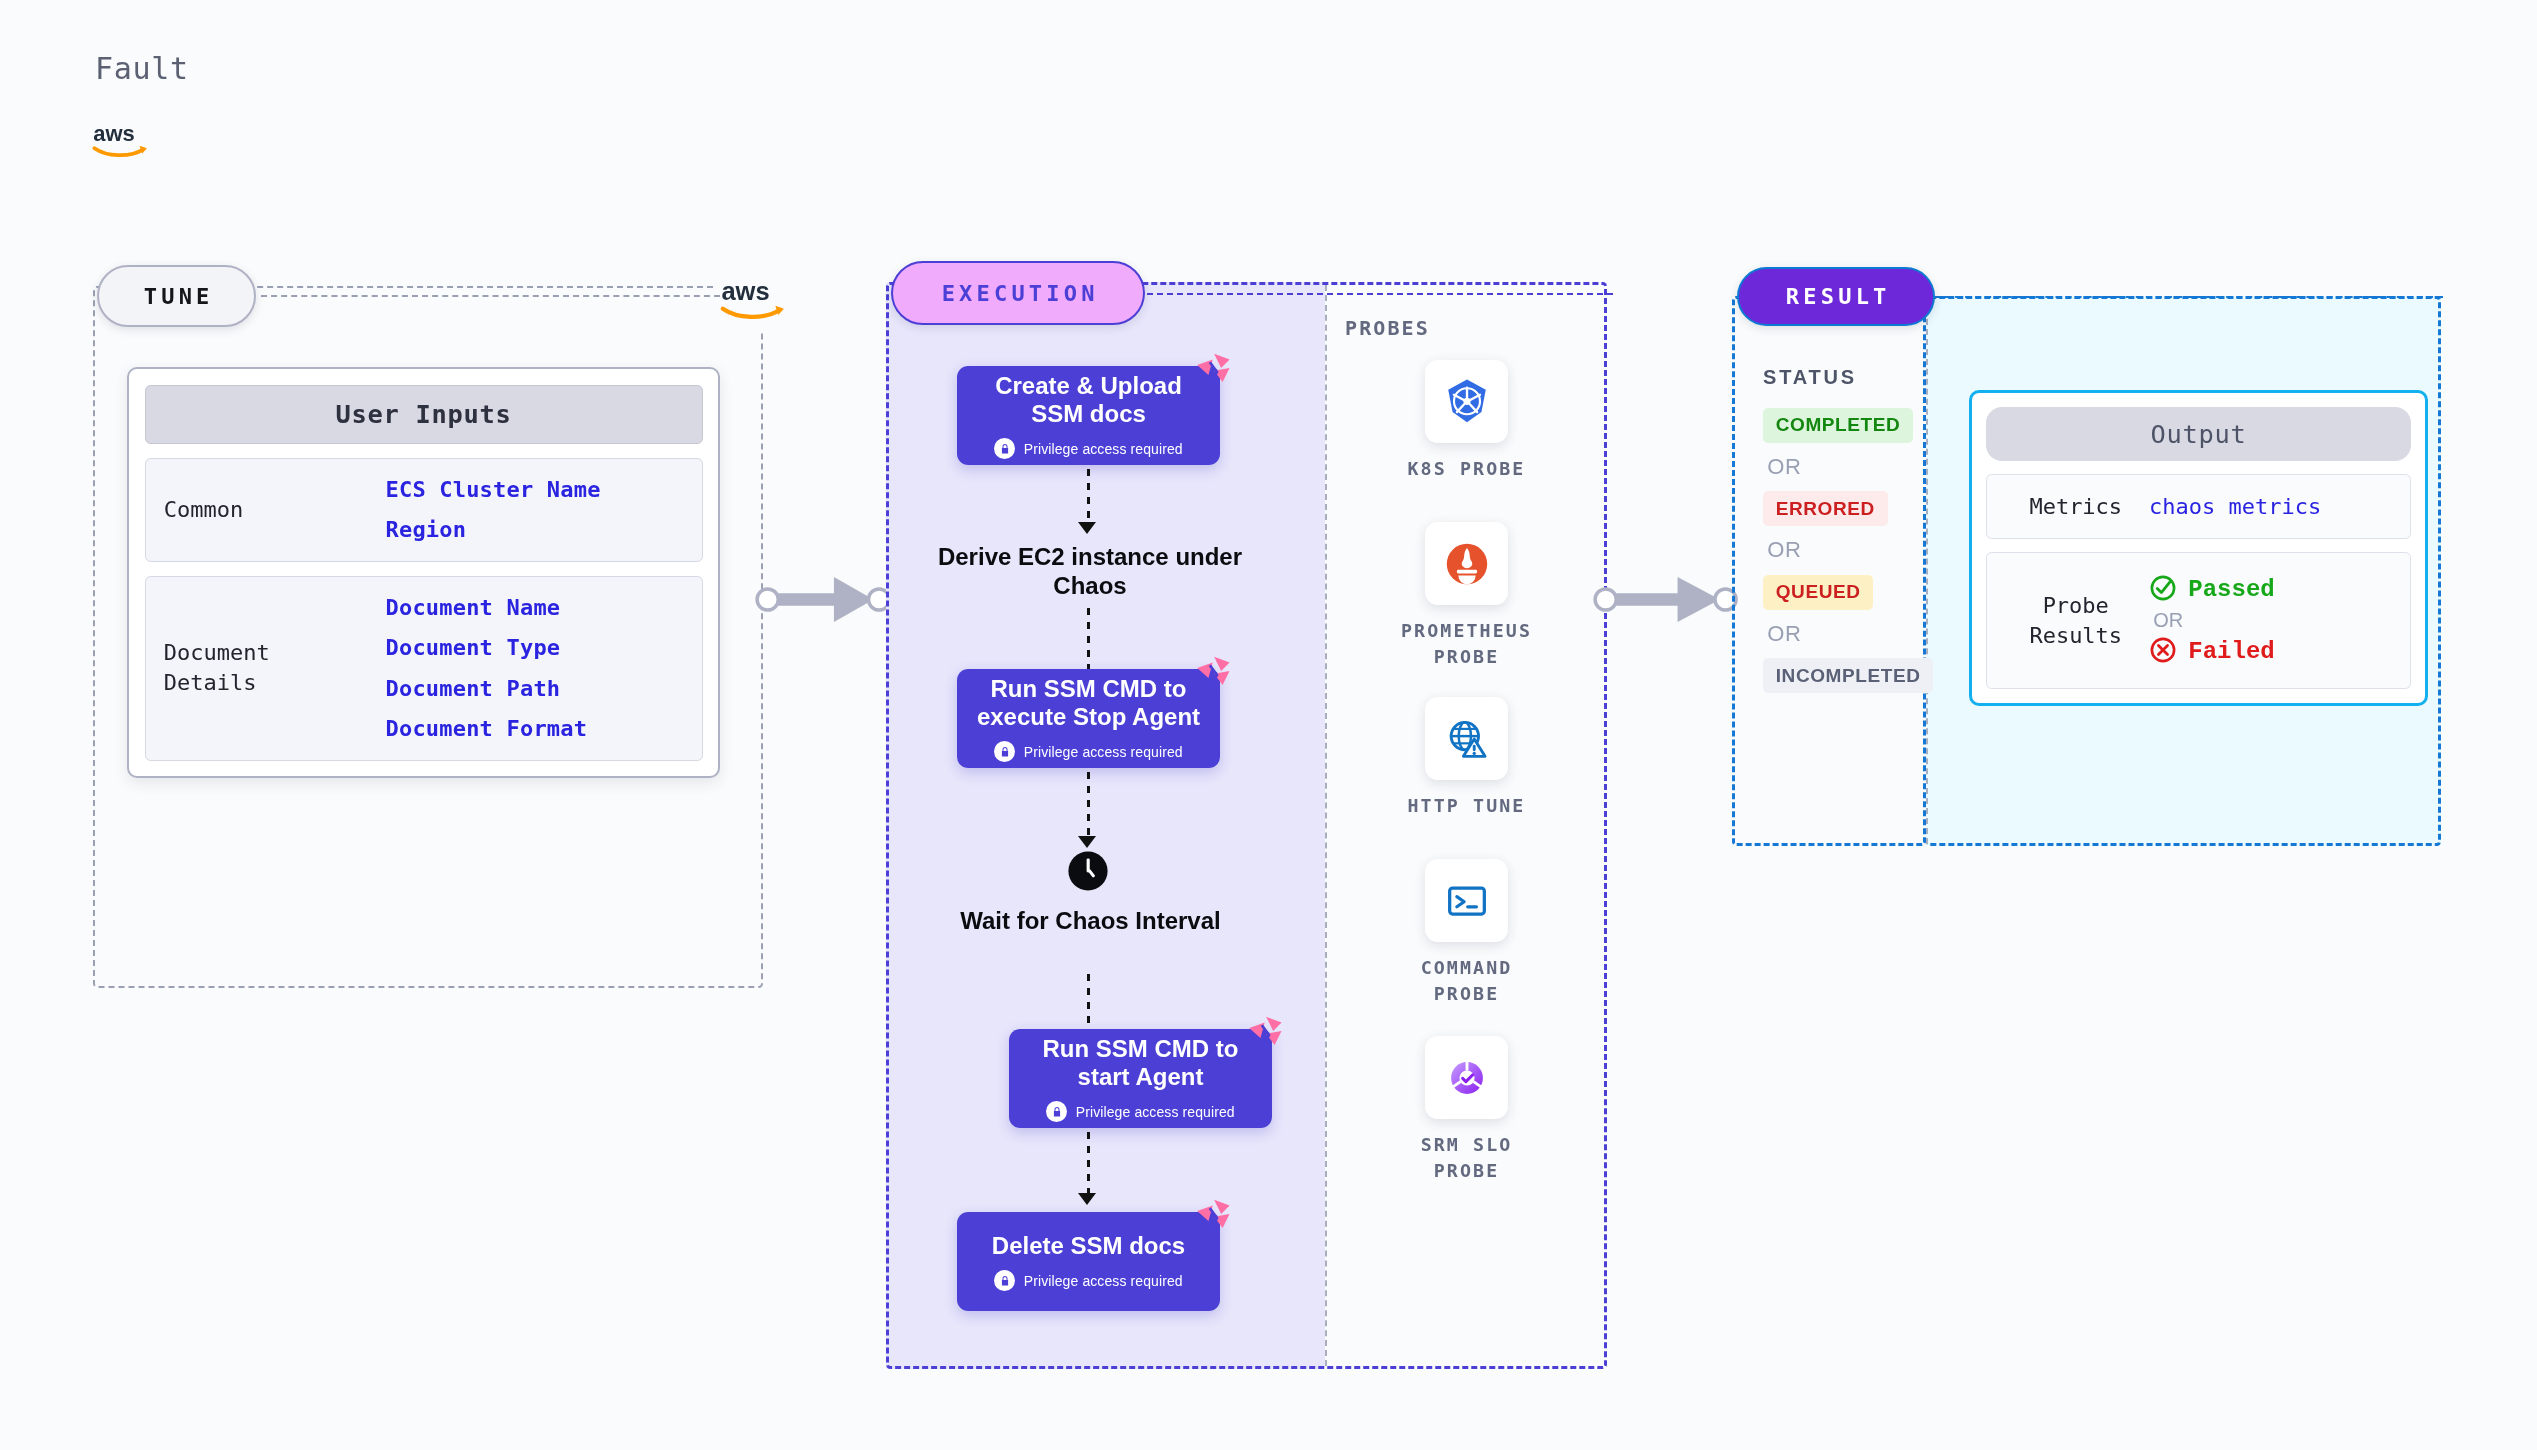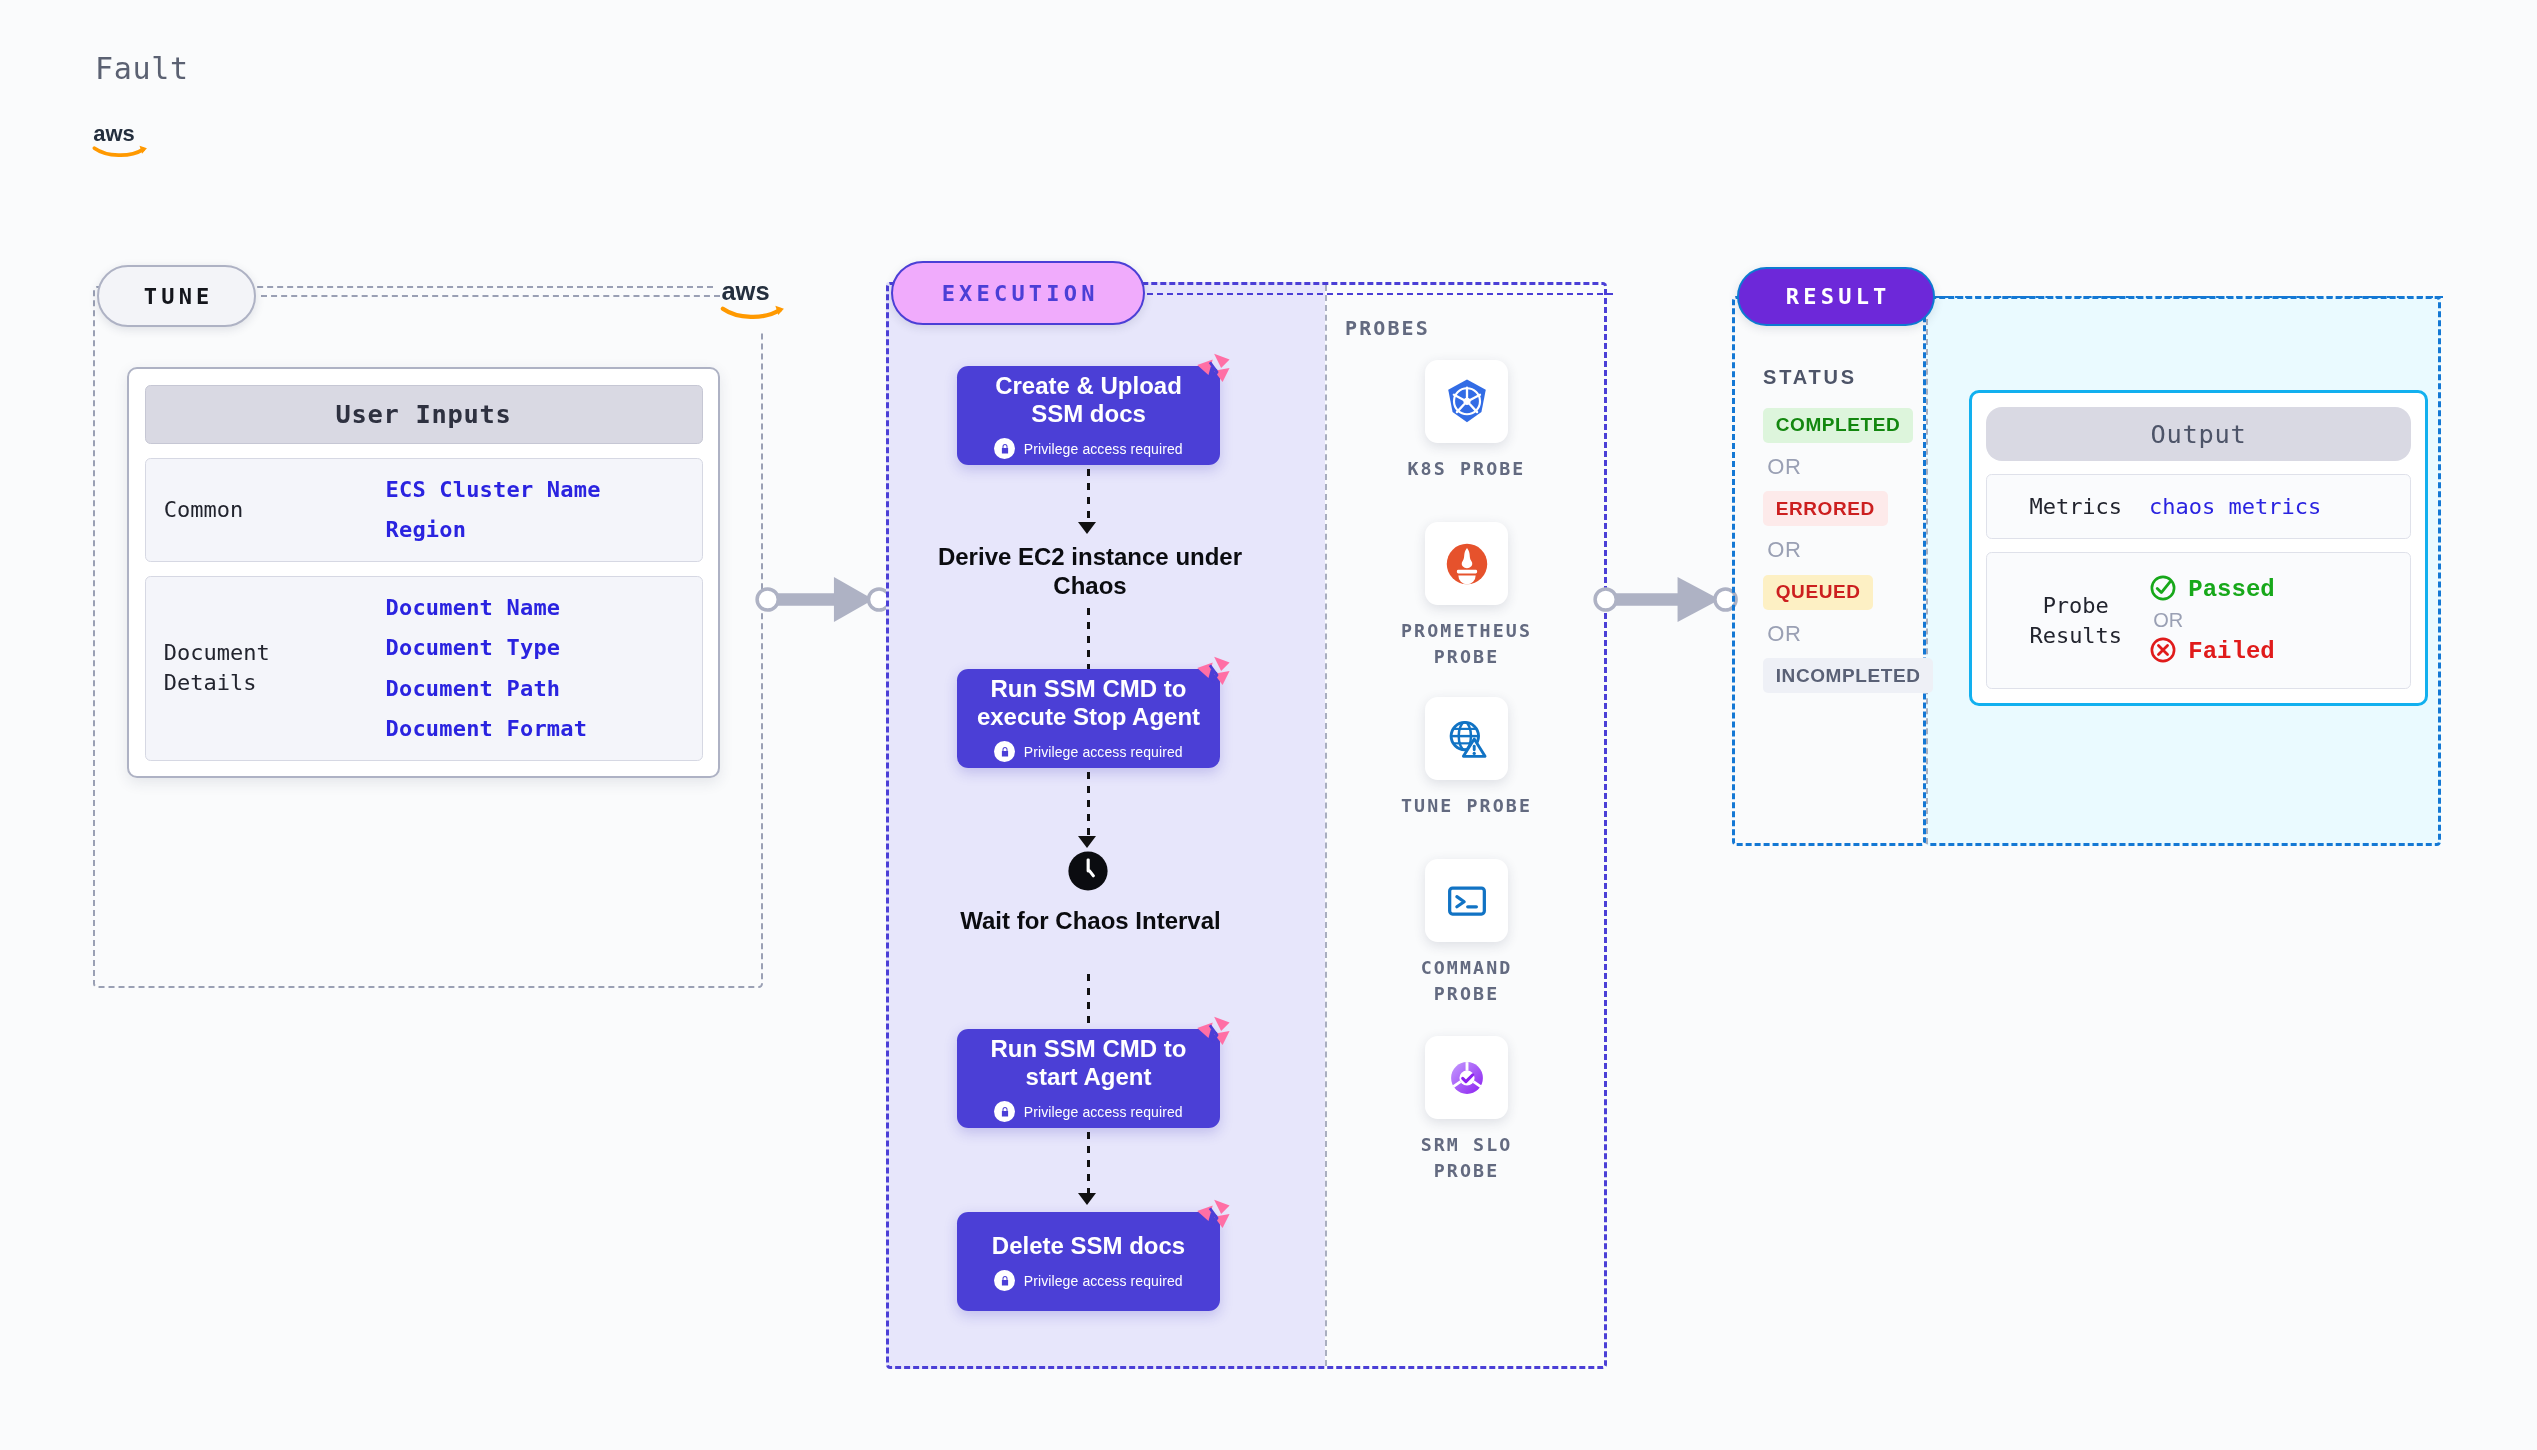--- a/index.html
+++ b/index.html
@@ -298,21 +298,21 @@
       <rect x="30" y="28" width="4.5" height="13" rx="2" fill="#fff" transform="rotate(-38 32 30)"></rect>
     </svg>
   </div>
   <div class="plain-step" style="left:946px; top:907px; width:289px;">
     <span>Wait for Chaos Interval</span>
   </div>
 
   <div class="vconn" style="left:1087px; top:974px; height:69px;"></div>
   <div class="vhead" style="left:1078px; top:1042px;"></div>
 
-  <div class="step" style="left:957px; top:1029px; width:263px; height:99px;">
+  <div class="step" style="left:1009px; top:1029px; width:263px; height:99px;">
     <div class="litmus-badge">
       <svg viewBox="0 0 54 54" width="38" height="38">
         <path d="M30 4 L52 12 L40 24 Z" fill="#ff6fa5"></path>
         <path d="M6 20 L28 12 L22 34 Z" fill="#ff6fa5"></path>
         <path d="M30 28 L52 24 L42 44 Z" fill="#ff6fa5"></path>
         <path d="M24 16 L34 30 L28 40" stroke="#4b3fd6" stroke-width="4" fill="none"></path>
       </svg>
     </div>
     <div class="step-title">Run SSM CMD to start Agent</div>
     <div class="step-priv">
@@ -387,21 +387,21 @@
         <circle cx="33" cy="32" r="19" fill="none" stroke="#1173c4" stroke-width="4"></circle>
         <ellipse cx="33" cy="32" rx="8.5" ry="19" fill="none" stroke="#1173c4" stroke-width="3.4"></ellipse>
         <line x1="14" y1="32" x2="52" y2="32" stroke="#1173c4" stroke-width="3.4"></line>
         <line x1="17" y1="22" x2="49" y2="22" stroke="#1173c4" stroke-width="3"></line>
         <line x1="17" y1="42" x2="49" y2="42" stroke="#1173c4" stroke-width="3"></line>
         <path d="M46 36 L61 60 H31 Z" fill="#fff" stroke="#1173c4" stroke-width="4" stroke-linejoin="round"></path>
         <rect x="44" y="44" width="4" height="9" rx="2" fill="#1173c4"></rect>
         <circle cx="46" cy="56" r="2.3" fill="#1173c4"></circle>
       </svg>
     </div>
-    <div class="probe-label">TUNE PROBE</div>
+    <div class="probe-label">HTTP TUNE</div>
   </div>
 
   <div class="probe" style="left:1375px; top:859px;">
     <div class="probe-tile">
       <svg viewBox="0 0 72 72" width="52" height="52">
         <rect x="12" y="18" width="48" height="36" rx="4" fill="none" stroke="#1173c4" stroke-width="4.5"></rect>
         <path d="M22 30 L32 37 L22 44" fill="none" stroke="#1173c4" stroke-width="4.5" stroke-linecap="round" stroke-linejoin="round"></path>
         <line x1="37" y1="44" x2="49" y2="44" stroke="#1173c4" stroke-width="4.5" stroke-linecap="round"></line>
       </svg>
     </div>

